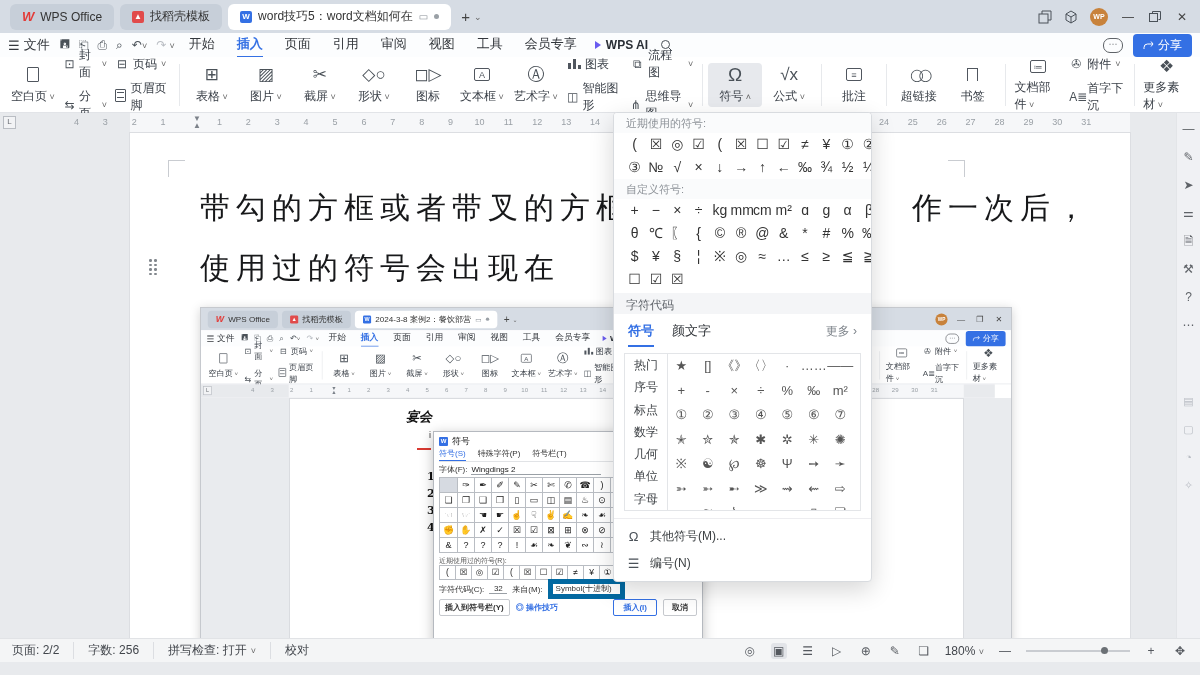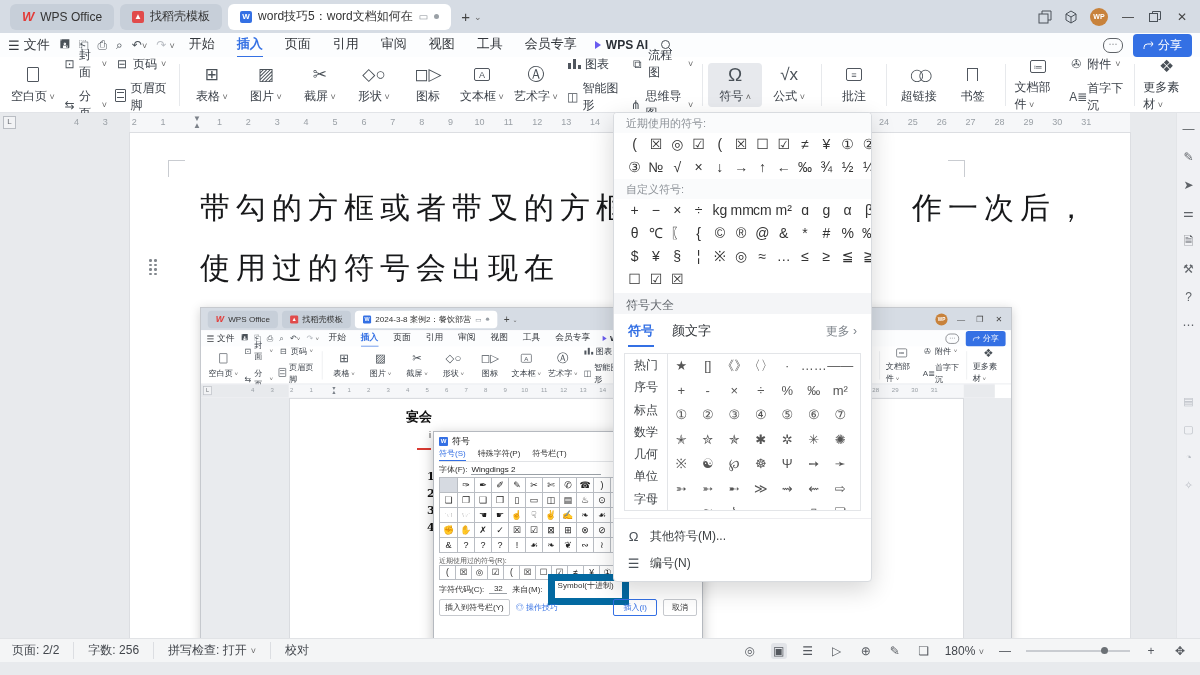--- a/index.html
+++ b/index.html
@@ -61,21 +61,21 @@
   .crop.tl{left:168px;top:160px;border-left-width:1px;border-top-width:1px;}
   .crop.tr{left:948px;top:160px;border-right-width:1px;border-top-width:1px;}
   .bigtext{position:absolute;font-family:"DejaVu Serif",serif;font-size:30px;letter-spacing:6px;color:#17181a;white-space:nowrap;z-index:3;}
   .draghandle{position:absolute;left:149px;top:259px;display:grid;grid-template-columns:3px 3px;grid-gap:2px;z-index:3;}
   .draghandle i{width:2.5px;height:2.5px;background:#82878d;border-radius:50%;}
   
   .mini{position:absolute;left:200px;top:307px;width:810px;height:338px;background:#fff;border:1px solid #c6c9ce;box-shadow:0 2px 10px rgba(0,0,0,.18);z-index:5;overflow:hidden;}
   .mini-head{position:absolute;top:0;left:0;width:1200px;height:133px;transform:scale(0.675);transform-origin:0 0;}
   .mini-content{position:absolute;left:0;top:90px;right:0;bottom:0;background:#e9ebee;}
   .mini-page{position:absolute;left:88px;top:0;width:675px;height:248px;background:#fff;border:1px solid #dadce0;box-sizing:border-box;}
-  .mini-h1{position:absolute;left:205px;top:100px;font-family:"DejaVu Serif",serif;font-weight:bold;font-size:13px;color:#111;}
+  .mini-h1{position:absolute;left:205px;top:100px;font-family:"DejaVu Serif",serif;font-weight:bold;font-size:13px;color:#111;font-style:italic;}
   .mini-sub{position:absolute;left:228px;top:122px;font-size:9px;color:#333;}
   .mini-red{position:absolute;left:216px;top:140px;width:14px;height:2px;background:#d93a32;}
   .mini-list{position:absolute;left:226px;top:162px;display:flex;flex-direction:column;gap:4px;font-family:"DejaVu Serif",serif;font-weight:bold;font-size:11px;color:#111;}
   
   .dlg{position:absolute;left:232px;top:123px;width:270px;height:215px;background:#fff;border:1px solid #b5b9bf;box-shadow:0 3px 12px rgba(0,0,0,.25);font-size:8px;box-sizing:border-box;padding:3px 5px;}
   .dlg-title{display:flex;align-items:center;gap:4px;height:13px;font-size:9px;color:#222;}
   .dlg-w{width:9px;height:9px;background:#3470e4;color:#fff;font-size:6px;font-weight:bold;text-align:center;line-height:9px;border-radius:1px;}
   .dlg-tabs{display:flex;gap:12px;height:13px;font-size:8px;color:#333;border-bottom:1px solid #e1e3e6;}
   .dlg-tabs span:first-child{color:#3470e4;border-bottom:1.5px solid #3470e4;}
   .dlg-font{display:flex;align-items:center;gap:4px;height:15px;color:#333;}
@@ -85,22 +85,22 @@
   .wrow{display:flex;}
   .wrow span{width:16px;height:14px;border:1px solid #b9bdc3;border-left:none;border-top:none;box-sizing:content-box;text-align:center;line-height:14px;font-size:9px;color:#222;flex:0 0 auto;}
   .wrow span:first-child{width:17px;}
   .wgrid .wrow:first-child span:first-child{background:#d6dae1;}
   .wsb{float:left;width:9px;height:77px;background:#eef0f2;border:1px solid #c6c9ce;margin-left:1px;box-sizing:border-box;}
   .dlg-rl{clear:both;padding-top:2px;color:#555;font-size:7px;height:9px;}
   .rrow{display:flex;border:1px solid #b9bdc3;border-right:none;width:fit-content;}
   .rrow span{width:15px;height:13px;border-right:1px solid #b9bdc3;text-align:center;line-height:13px;font-size:8.5px;color:#222;flex:0 0 auto;}
   .dlg-info{display:flex;align-items:center;gap:5px;height:14px;color:#333;padding-top:2px;}
   .dlg-info .cc{border-bottom:1px solid #9aa0a6;width:18px;text-align:center;}
-  .dlg-info .fromv{border:7px solid #0369a1;padding:0 8px 7px 3px;height:10px;line-height:10px;}
-  .dlg-foot{display:flex;align-items:center;gap:6px;padding-top:3px;}
+  .dlg-info .fromv{border:5px solid #0369a1;padding:0 8px 0 3px;height:10px;line-height:10px;}
+  .dlg-foot{display:flex;align-items:center;gap:6px;padding-top:3px;font-weight:bold;}
   .btn-o{border:1px solid #c6c9ce;border-radius:2px;padding:2px 5px;color:#333;}
   .link{color:#3470e4;}
   .btn-p{margin-left:auto;border:1px solid #3470e4;color:#3470e4;border-radius:2px;padding:2px 9px;}
   .btn-c{border:1px solid #c6c9ce;border-radius:2px;padding:2px 8px;color:#333;}
   
   .panel{position:absolute;left:613px;top:112px;width:259px;height:470px;background:#fff;border:1px solid #d8dbdf;border-radius:4px;box-shadow:0 8px 24px rgba(0,0,0,.16);z-index:60;box-sizing:border-box;overflow:hidden;}
   .sec-label{height:17px;padding:3px 12px 0;font-size:11px;color:#8c9197;background:#fafbfc;box-sizing:content-box;}
   .sym-row{display:flex;padding:0 10px;}
   .sym-row span{width:21.3px;height:23px;line-height:23px;text-align:center;font-size:14px;color:#333;flex:0 0 auto;}
   .collection{height:17px;background:#f4f5f7;font-size:12px;color:#61666c;padding:4px 12px 0;margin-top:2px;}
@@ -883,21 +883,21 @@
         <span>≤</span>
         <span>≥</span>
         <span>≦</span>
         <span>≧</span>
       </div>
     <div class="sym-row">
         <span>☐</span>
         <span>☑</span>
         <span>☒</span>
       </div>
-    <div class="collection">符号大全</div>
+    <div class="collection">字符代码</div>
     <div class="ptabs">
       <span class="ptab-a">符号</span>
       <span class="ptab">颜文字</span>
       <span class="pmore"><span>更多</span> ›</span>
     </div>
     <div class="pbox">
       <div class="cats">
           <span>热门</span>
           <span>序号</span>
           <span>标点</span>

